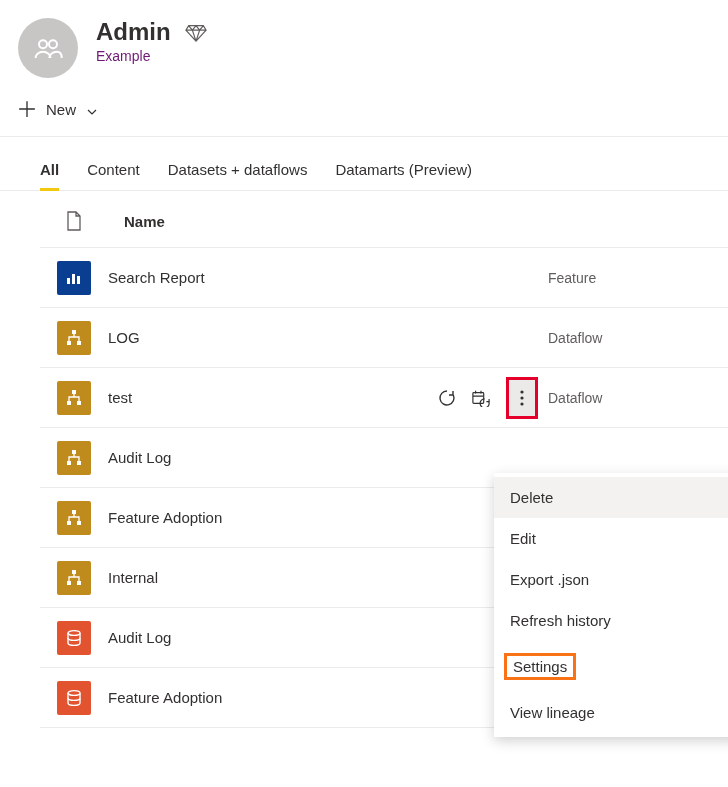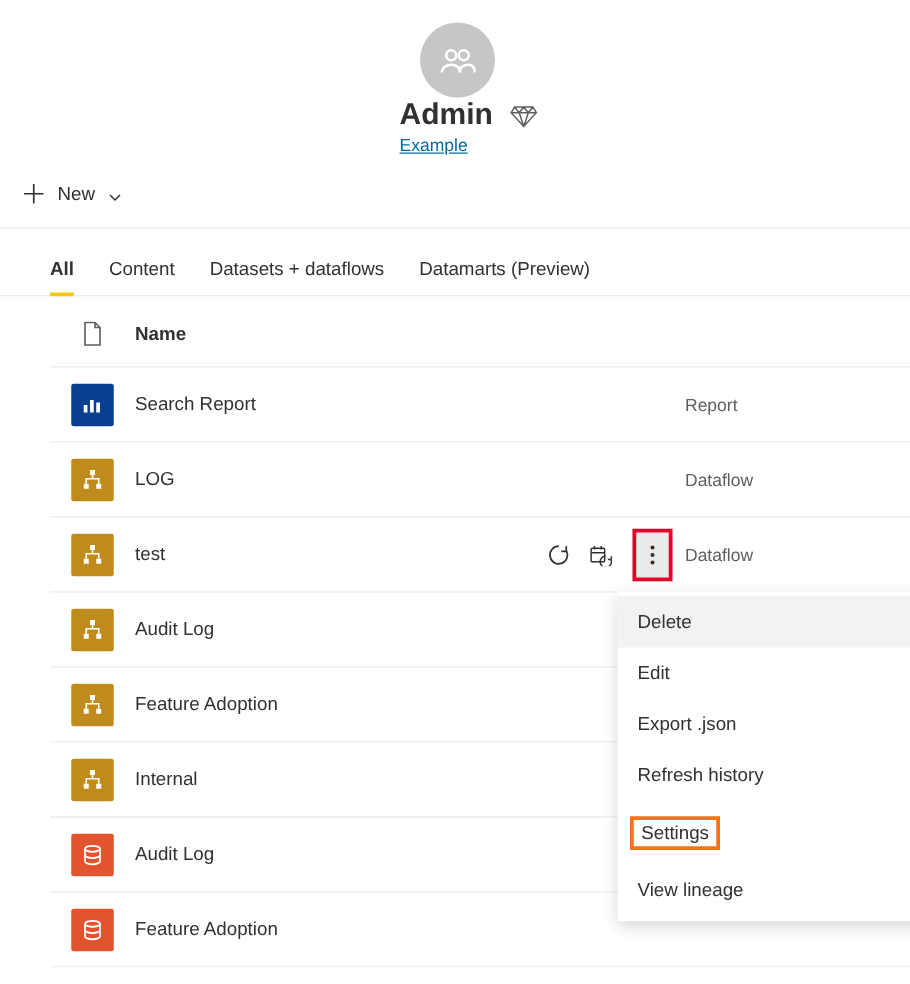--- a/index.html
+++ b/index.html
@@ -1,30 +1,30 @@
 <!DOCTYPE html>
 <html><head>
 <meta charset="utf-8">
 <style>
   * { box-sizing: border-box; margin: 0; padding: 0; }
   body { font-family: "Segoe UI", Tahoma, sans-serif; font-size: 14px; color: #323130; background: #fff; width: 728px; }
-  .header { display: flex; align-items: center; padding: 18px 14px 8px 18px; flex-direction: column; }
+  .header { display: flex; padding: 18px 14px 8px 18px; }
   .avatar { width: 60px; height: 60px; border-radius: 50%; background: #c8c6c4; display: flex; align-items: center; justify-content: center; }
   .title-block { margin-left: 18px; }
   .title-row { display: flex; align-items: center; gap: 14px; }
   .title { font-size: 24px; font-weight: 600; }
-  .subtitle { font-size: 14px; color: #0369a1; margin-top: 2px; text-decoration: underline; }
+  .subtitle { font-size: 14px; color: #701a75; margin-top: 2px; }
   .toolbar { padding: 10px 14px 14px 14px; }
   .new-btn { display: inline-flex; align-items: flex-end; gap: 10px; font-size: 15px; color: #323130; background: none; border: none; cursor: pointer; padding: 4px 4px; }
   .divider { height: 1px; background: #edebe9; }
   .tabs { display: flex; gap: 28px; padding: 14px 40px 0 40px; border-bottom: 1px solid #edebe9; }
   .tab { padding: 10px 0 12px 0; font-size: 15px; cursor: pointer; position: relative; color: #323130; }
   .tab.active { font-weight: 600; }
   .tab.active::after { content: ""; position: absolute; left: 0; right: 0; bottom: -1px; height: 3px; background: #f2c811; }
-  .grid-header { display: flex; align-items: center; padding: 20px 0 16px 0; font-weight: 600; font-size: 15px; border-bottom: 1px solid #edebe9; margin: 0 0 0 40px; }
+  .grid-header { display: flex; align-items: center; padding: 20px 0 16px 0; font-weight: 600; font-size: 15px; border-bottom: 1px solid #edebe9; margin: 0 0 0 40px; gap: 16px; }
   .col-icon { width: 68px; display: flex; justify-content: center; }
   .col-name { flex: 1; }
   .col-actions { width: 130px; display: flex; align-items: center; gap: 16px; justify-content: flex-end; padding-right: 10px; }
   .col-type { width: 180px; }
   .row { display: flex; align-items: center; height: 60px; border-bottom: 1px solid #edebe9; margin-left: 40px; }
   .row .col-name { font-size: 15px; }
   .row .col-type { font-size: 14px; color: #605e5c; }
   .type-icon { width: 34px; height: 34px; border-radius: 2px; display: flex; align-items: center; justify-content: center; }
   .c-blue { background: #0a3e91; }
   .c-gold { background: #be8b1c; }
@@ -97,21 +97,21 @@
       <div class="type-icon c-blue">
     <svg width="18" height="18" viewBox="0 0 18 18">
           <rect x="2" y="9" width="3" height="6" fill="#fff"></rect>
           <rect x="7" y="5" width="3" height="10" fill="#fff"></rect>
           <rect x="12" y="7" width="3" height="8" fill="#fff"></rect>
         </svg>
   </div>
     </div>
   <div class="col-name">Search Report</div>
   <div class="col-actions"></div>
-  <div class="col-type">Report</div>
+  <div class="col-type">Feature</div>
 </div>
 
 <div class="row">
   <div class="col-icon">
       <div class="type-icon c-gold">
     <svg width="18" height="18" viewBox="0 0 18 18">
           <rect x="7" y="1" width="4" height="4" fill="#fff"></rect>
           <rect x="2" y="12" width="4" height="4" fill="#fff"></rect>
           <rect x="12" y="12" width="4" height="4" fill="#fff"></rect>
           <path d="M9 5v3M9 8H4v4M9 8h5v4" stroke="#fff" stroke-width="1.3" fill="none"></path>

